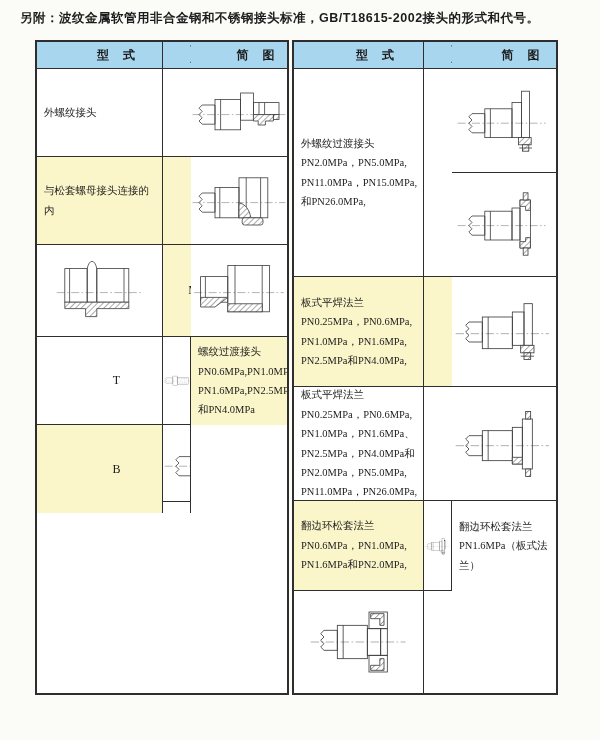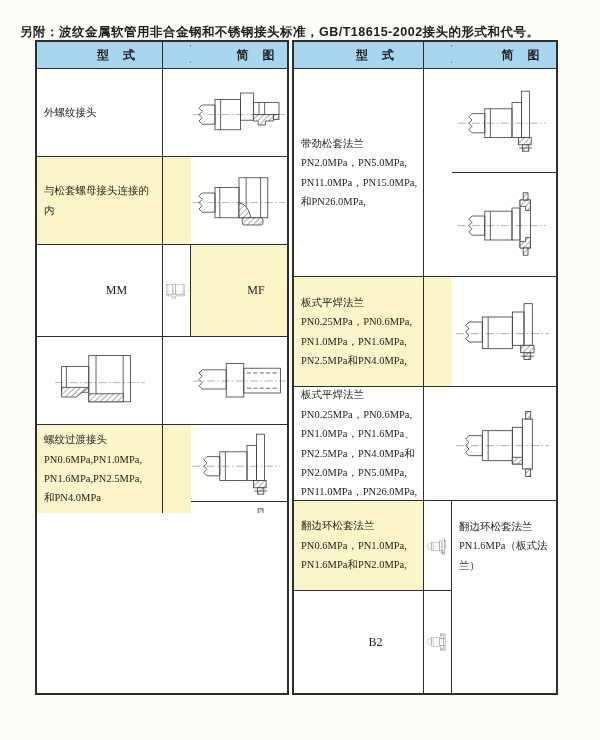--- a/index.html
+++ b/index.html
@@ -11,21 +11,21 @@
   *{box-sizing:border-box;margin:0;padding:0}
   html,body{width:600px;height:740px}
   body{
     background:#fbfbf8;
     color:var(--ink);
     font-family:"Liberation Sans", sans-serif;
     overflow:hidden;
   }
   .page{width:600px;height:740px;position:relative}
   .title{
-    position:absolute;top:24px;left:20px;
+    position:absolute;top:10px;left:20px;
     font-size:12.5px;font-weight:bold;letter-spacing:.5px;
     white-space:nowrap;
   }
   .tables{
     position:absolute;top:40px;left:35px;
     display:flex;gap:3px;
   }
   .tbl{
     display:grid;
     border:2px solid var(--bd);
@@ -118,21 +118,20 @@
     <line x1="36" y1="25" x2="36" y2="63"></line>
     <rect x="60" y="13" width="36" height="50"></rect>
     <line x1="69" y1="13" x2="69" y2="63"></line>
     <line x1="87" y1="13" x2="87" y2="63"></line>
     <path class="hp" d="M60 44 q12 3 15 19 h-15 z"></path>
     <rect class="hp" x="64" y="63" width="26" height="9" rx="3"></rect>
   </svg>
 </div>
       </div>
 
-      <div class="cell ccell">MM</div>
       <div class="cell dcell">
         <div class="diag">
   <svg class="dsvg" viewBox="0 0 120 84" width="96" height="72">
     <line class="cl" x1="6" y1="44" x2="114" y2="44"></line>
     <rect x="16" y="14" width="28" height="42"></rect>
     <line x1="22" y1="14" x2="22" y2="56"></line>
     <rect x="56" y="14" width="40" height="42"></rect>
     <line x1="90" y1="14" x2="90" y2="56"></line>
     <path d="M44 14 q2 -9 6 -9 q4 0 6 9 v42 h-12 z"></path>
     <path class="hp" d="M16 56 h80 v8 h-40 v10 h-14 v-10 h-26 z"></path>
@@ -206,21 +205,21 @@
 </div>
         </div>
       </div>
     </div>
 
     <div class="tbl tbl-right">
       <div class="cell hcell">型　式</div>
       <div class="cell hcell">代号</div>
       <div class="cell hcell">简　图</div>
 
-      <div class="cell tcell"><span>带劲松套法兰
+      <div class="cell tcell"><span>外螺纹过渡接头
 PN2.0MPa，PN5.0MPa,
 PN11.0MPa，PN15.0MPa,
 和PN26.0MPa,</span></div>
       <div class="cell ccell">B</div>
       <div class="cell dcell">
         <div class="dsplit">
           <div class="half diag">
   <svg class="dsvg" viewBox="0 0 120 84" width="96" height="76">
     <line class="cl" x1="2" y1="46" x2="112" y2="46"></line>
     <path d="M36 34 h-16 l-4 4 4 4 -4 4 4 4 -4 4 4 4 h16 z"></path>
@@ -309,21 +308,20 @@
     <rect x="90" y="16" width="7" height="42"></rect>
     <path class="hp" d="M76 64 h16 v8 h-16 z"></path>
     <rect class="hp" x="82" y="72" width="8" height="8"></rect>
     <line x1="78" y1="76" x2="94" y2="76"></line>
   </svg>
 </div>
       </div>
 
       <div class="cell tcell lastrow"><span>翻边环松套法兰
 PN1.6MPa（板式法兰）</span></div>
-      <div class="cell ccell lastrow">B2</div>
       <div class="cell dcell lastrow">
         <div class="diag">
   <svg class="dsvg" viewBox="0 0 120 84" width="100" height="78">
     <line class="cl" x1="2" y1="42" x2="116" y2="42"></line>
     <path d="M34 28 h-16 l-4 4 4 4 -4 4 4 4 -4 4 4 4 h16 z"></path>
     <rect x="34" y="22" width="36" height="40"></rect>
     <line x1="41" y1="22" x2="41" y2="62"></line>
     <rect x="70" y="26" width="16" height="32"></rect>
     <rect x="86" y="26" width="8" height="32"></rect>
     <rect x="72" y="6" width="22" height="20"></rect>

